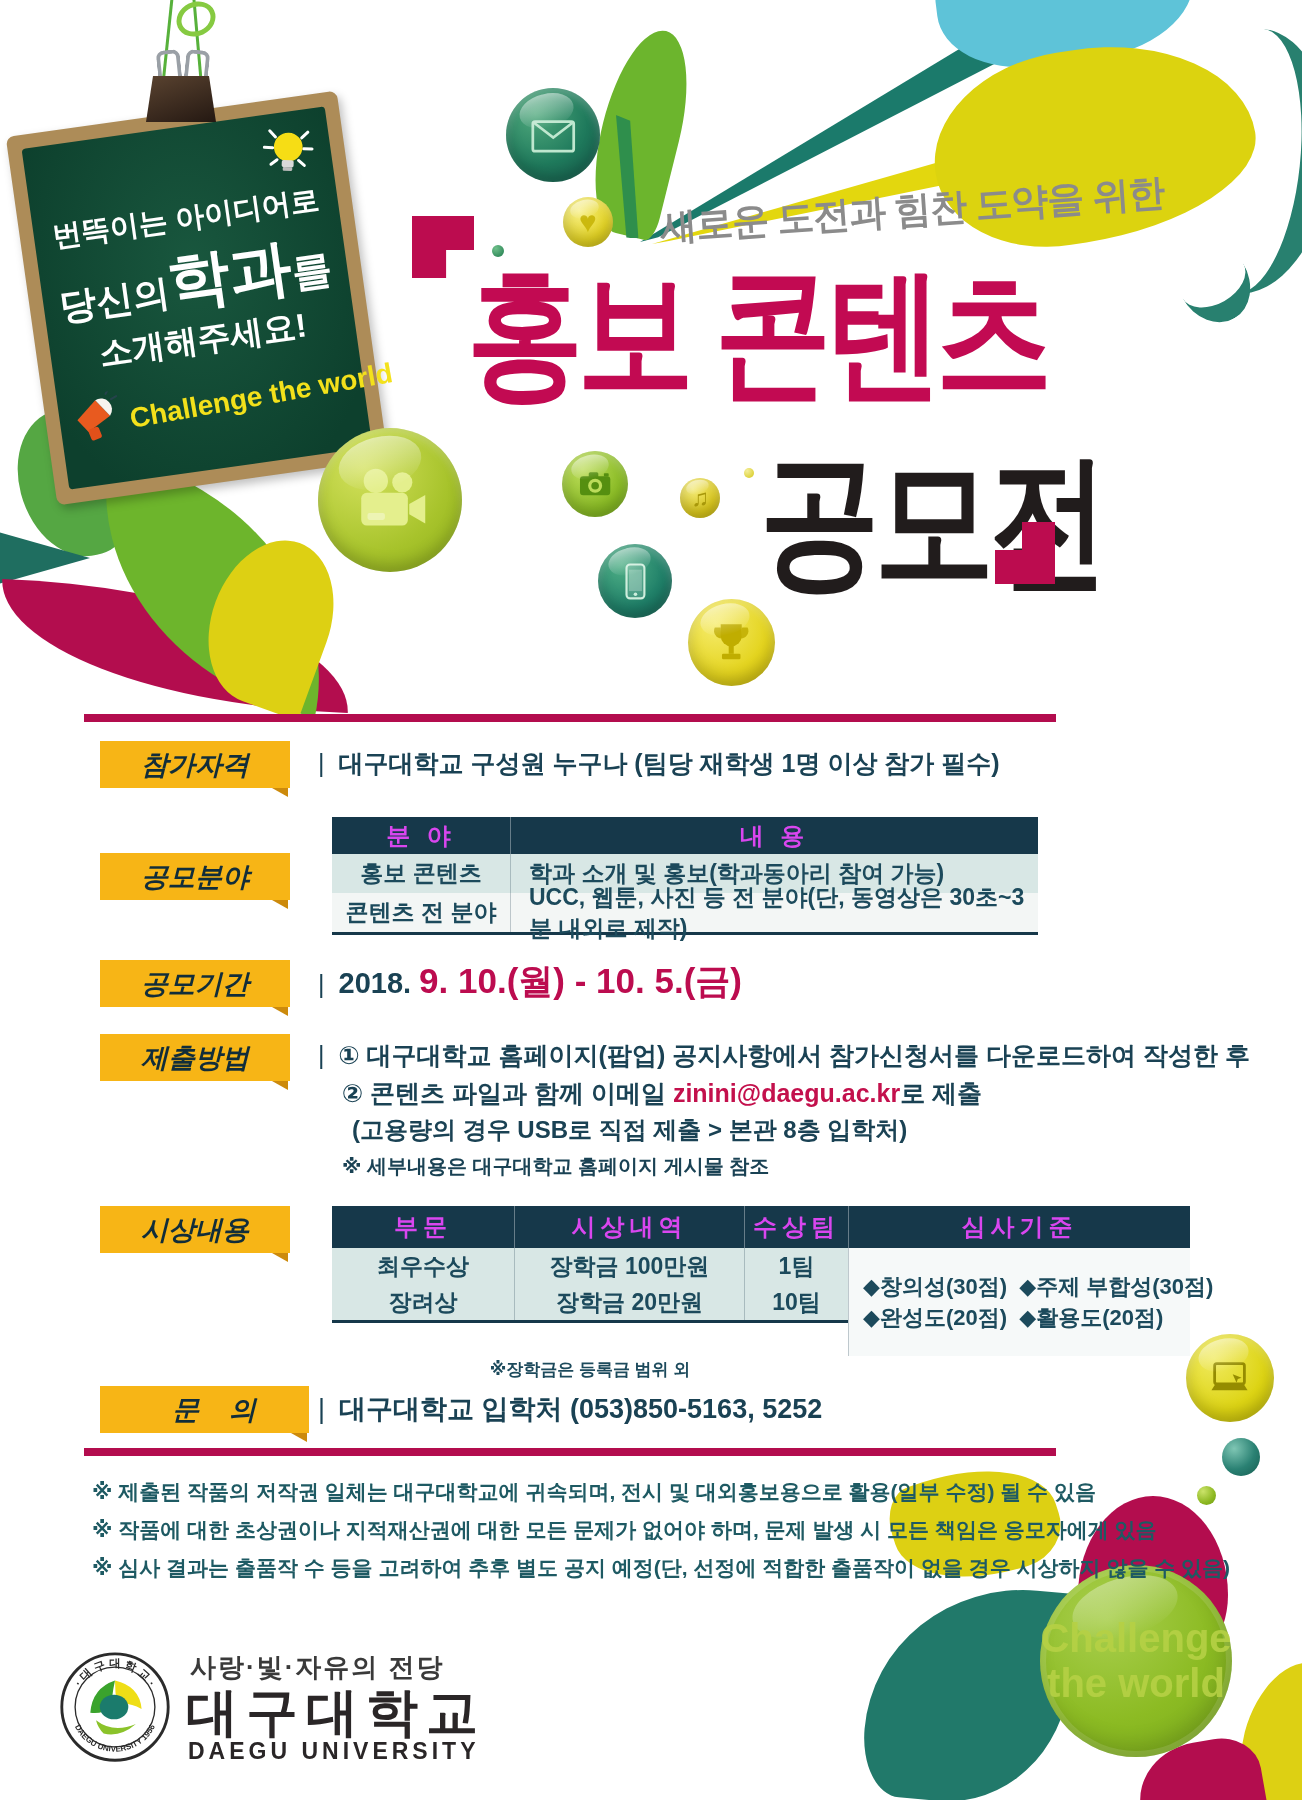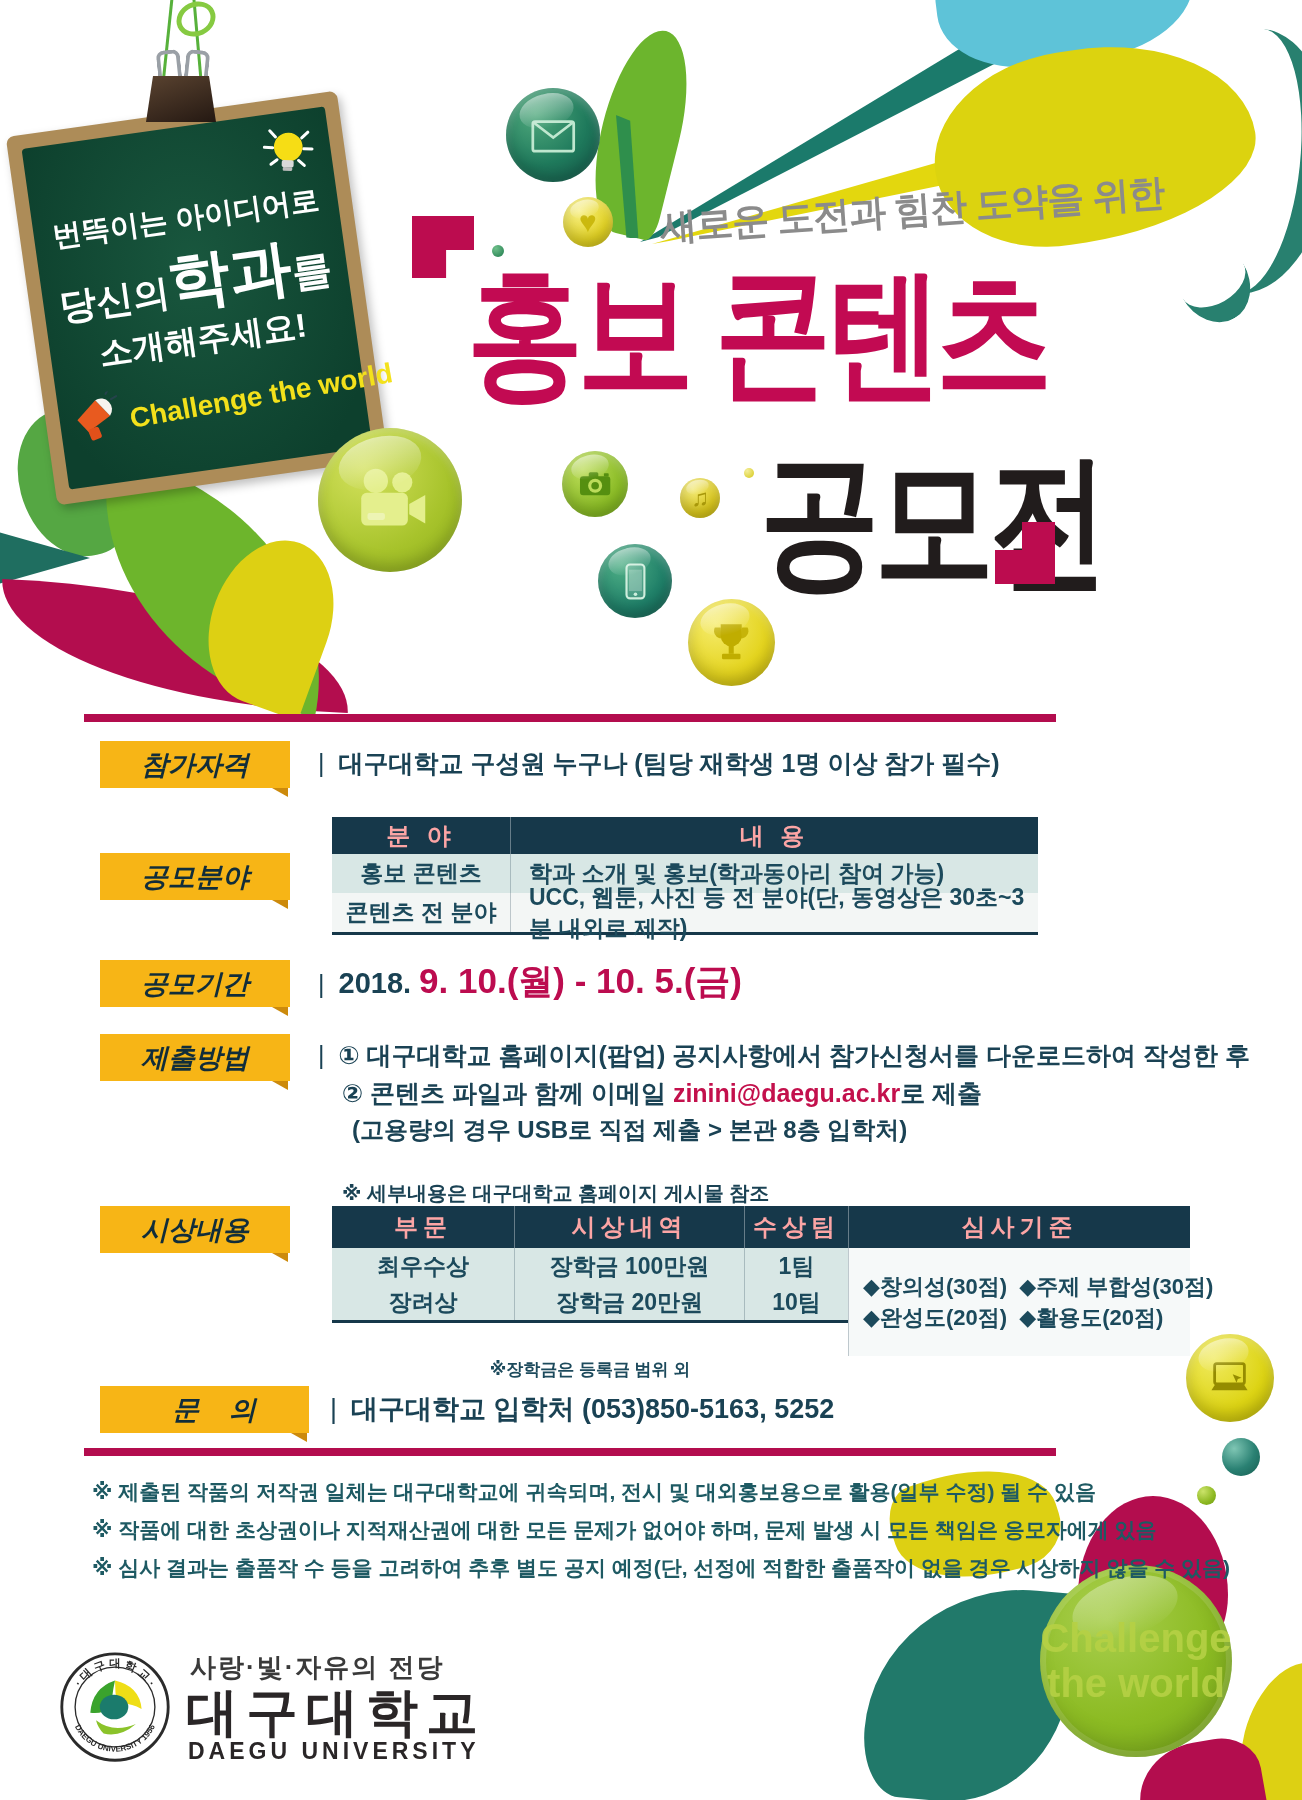--- a/index.html
+++ b/index.html
@@ -131,21 +131,21 @@
   .sec-text{position:absolute;left:318px;color:#1a4254;font-size:25px;font-weight:bold;
     white-space:nowrap;z-index:5;}
   .pipe{font-weight:normal;color:#1a4254;margin-right:14px;}
   #period-text .year{font-size:29px;}
   #period-text .dates{font-size:35px;color:#bc0c4f;margin-left:8px;}
   .email{color:#c3104c;}
   #sub-line3{font-weight:600;font-size:24px;}
   #sub-note{font-size:20px;}
   
   .tbl{position:absolute;z-index:5;color:#1c4a5c;}
-  .tbl .hdr{display:flex;background:#16384a;color:#fca5a5;font-weight:bold;font-size:24px;}
+  .tbl .hdr{display:flex;background:#16384a;color:#d946ef;font-weight:bold;font-size:24px;}
   .tbl .hdr .c{letter-spacing:5px;}
   .tbl .c{box-sizing:border-box;display:flex;align-items:center;justify-content:center;height:100%;}
   .tbl .c.left{justify-content:flex-start;padding-left:18px;}
   .tbl .r{display:flex;font-size:23px;font-weight:600;}
   .tbl .hdr .c + .c{border-left:1px solid rgba(255,255,255,.35);}
   .tbl .r .c + .c{border-left:1px solid rgba(23,56,74,.25);}
   .bg-a{background:#d8e7e5;} .bg-b{background:#f3f6f5;}
   .tbl .bottombar{height:3px;background:#16384a;}
   #fields-tbl{left:332px;top:817px;width:706px;}
   #fields-tbl .hdr{height:37px;} #fields-tbl .r{height:39px;}
@@ -348,21 +348,21 @@
   </div>
 
   <div class="badge" style="top:1034px;">제출방법</div>
   <div class="sec-text" style="top:1039px;">
     <span class="pipe">|</span><span>① 대구대학교 홈페이지(팝업) 공지사항에서 참가신청서를 다운로드하여 작성한 후</span>
   </div>
   <div class="sec-text" style="top:1077px;left:342px;">
     <span>② 콘텐츠 파일과 함께 이메일 </span><span class="email">zinini@daegu.ac.kr</span><span>로 제출</span>
   </div>
   <div class="sec-text" id="sub-line3" style="top:1114px;left:352px;">(고용량의 경우 USB로 직접 제출 &gt; 본관 8층 입학처)</div>
-  <div class="sec-text" id="sub-note" style="top:1180px;left:342px;">※ 세부내용은 대구대학교 홈페이지 게시물 참조</div>
+  <div class="sec-text" id="sub-note" style="top:1153px;left:342px;">※ 세부내용은 대구대학교 홈페이지 게시물 참조</div>
 
   <div class="badge" style="top:1206px;">시상내용</div>
   <div class="tbl" id="awards-tbl">
     <div class="hdr">
       <div class="c a1">부문</div>
       <div class="c a2">시상내역</div>
       <div class="c a3">수상팀</div>
       <div class="c a4">심사기준</div>
     </div>
     <div id="awards-body">
@@ -379,21 +379,21 @@
       <div id="criteria-cell">
         <span>◆창의성(30점)  ◆주제 부합성(30점)</span>
         <span>◆완성도(20점)  ◆활용도(20점)</span>
       </div>
     </div>
     <div class="bottombar"></div>
   </div>
   <div id="awards-caption">※장학금은 등록금 범위 외</div>
 
   <div class="badge" style="top:1386px;padding-left:19px;">문    의</div>
-  <div class="sec-text" style="top:1391px;font-size:27px;margin-left:12px;">
+  <div class="sec-text" style="top:1391px;font-size:27px;">
     <span class="pipe">|</span><span>대구대학교 입학처 (053)850-5163, 5252</span>
   </div>
 
   <div class="divider" id="divider2"></div>
 
   <div class="note-line" style="top:1478px;">※ 제출된 작품의 저작권 일체는 대구대학교에 귀속되며, 전시 및 대외홍보용으로 활용(일부 수정) 될 수 있음</div>
   <div class="note-line" style="top:1516px;">※ 작품에 대한 초상권이나 지적재산권에 대한 모든 문제가 없어야 하며, 문제 발생 시 모든 책임은 응모자에게 있음</div>
   <div class="note-line" style="top:1554px;">※ 심사 결과는 출품작 수 등을 고려하여 추후 별도 공지 예정(단, 선정에 적합한 출품작이 없을 경우 시상하지 않을 수 있음)</div>
 
   <div class="abs" id="seal">

